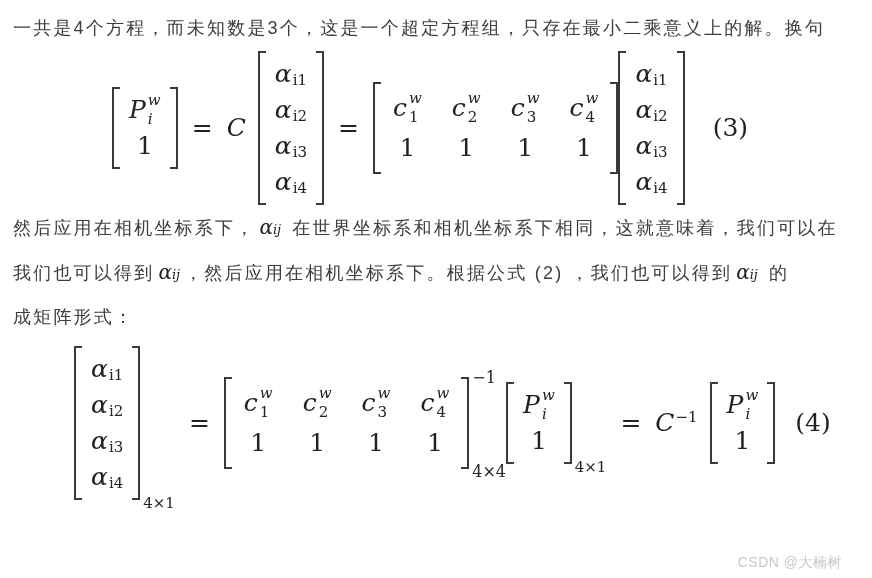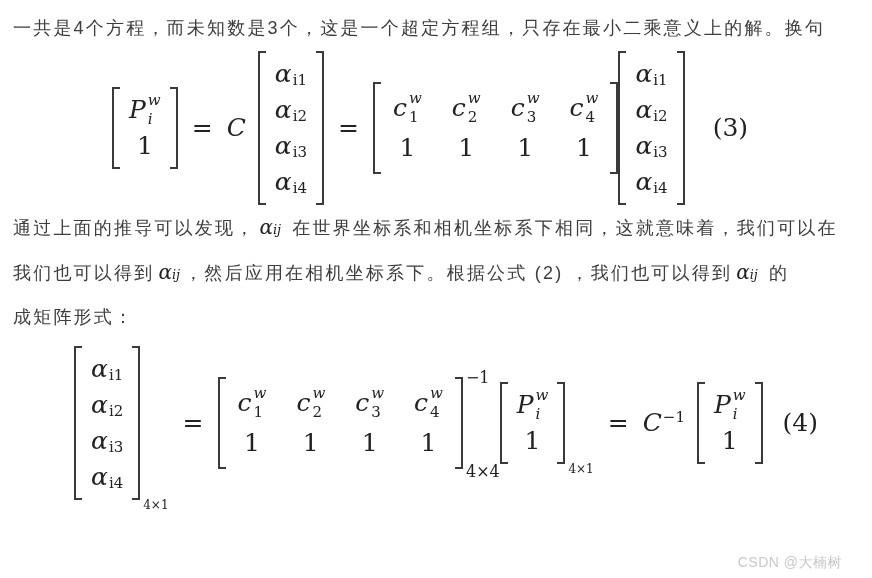--- a/index.html
+++ b/index.html
@@ -78,21 +78,21 @@
   .eqnum { font-style: normal; margin-left: 28px; }
 
   
   .posts {
     display: flex; flex-direction: column; justify-content: space-between;
     font-size: 16px; margin-left: 3px; align-self: stretch;
   }
   .posts .psup { transform: translateY(-9px); }
   .posts .psub { transform: translateY(12px); text-align: right; }
   .postsub {
-    align-self: flex-end; font-size: 12px;
+    align-self: flex-end; font-size: 15px;
     transform: translateY(12px); margin-left: 3px;
   }
   .csup { font-size: 15px; vertical-align: 9px; margin-left: 1px; }
 
   .watermark {
     position: absolute;
     right: 30px; bottom: 6px;
     font-size: 14px;
     color: #c8c8c8;
     letter-spacing: 0.5px;
@@ -212,21 +212,21 @@
             <span class="sb">i4</span>
           </span>
       </span>
       <span class="rb"></span>
     </span>
 
     <span class="eqnum">(3)</span>
   </div>
 
   <p class="para" id="p2">
-    <span class="pline"><span>通过上面的推导可以发现，</span><span class="imath"><span class="var">α</span><span class="isb">ij</span></span><span> 在世界坐标系和相机坐标系下相同，这就意味着，我们可以在</span></span>
+    <span class="pline"><span>然后应用在相机坐标系下，</span><span class="imath"><span class="var">α</span><span class="isb">ij</span></span><span> 在世界坐标系和相机坐标系下相同，这就意味着，我们可以在</span></span>
     <span class="pline"><span>我们也可以得到</span><span class="imath"><span class="var">α</span><span class="isb">ij</span></span><span>，然后应用在相机坐标系下。根据公式 (2) ，我们也可以得到</span><span class="imath"><span class="var">α</span><span class="isb">ij</span></span><span> 的</span></span>
     <span class="pline">成矩阵形式：</span>
   </p>
 
   <div class="eq" id="eq4">
 
     <span class="mat">
       <span class="lb"></span>
       <span class="mbody">
         <span class="mrow">

